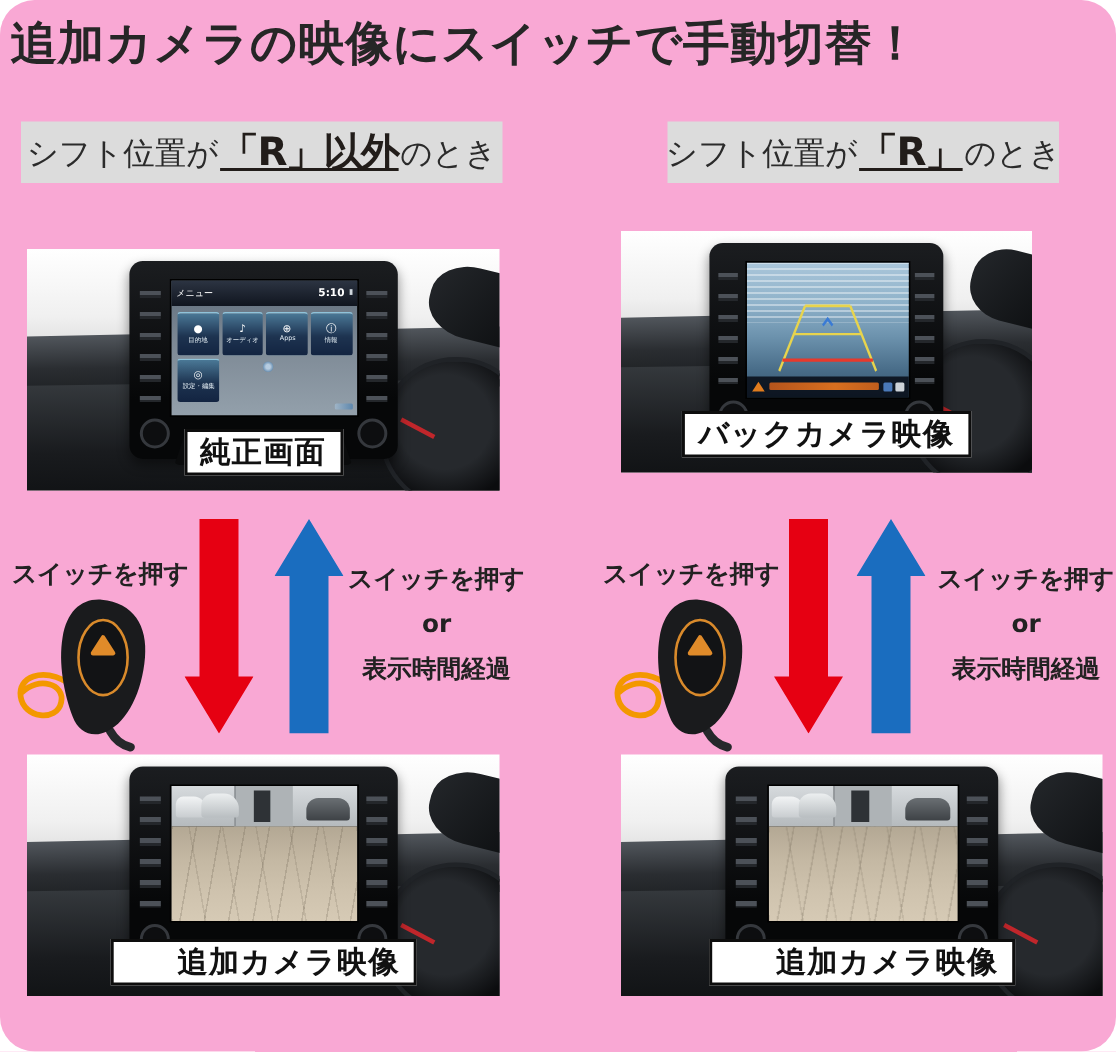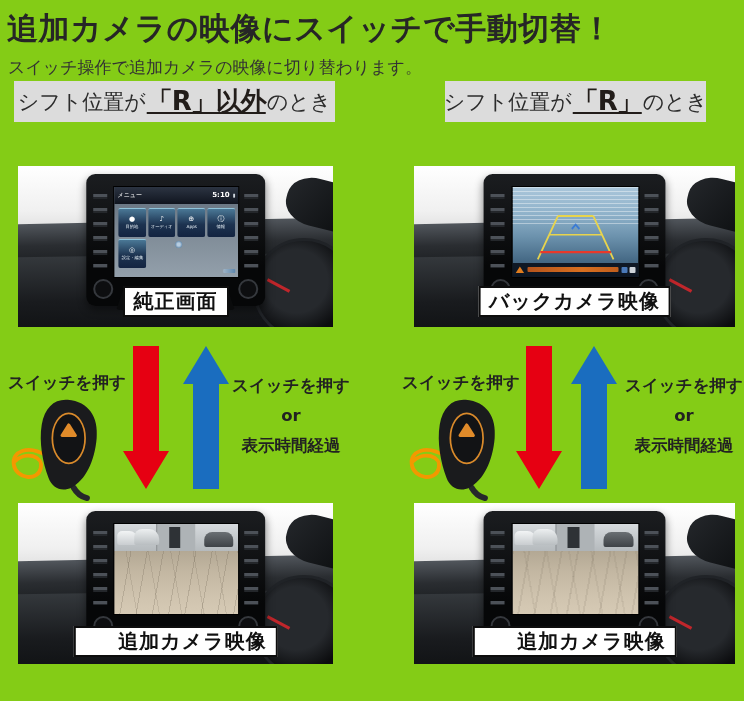--- a/index.html
+++ b/index.html
@@ -1,33 +1,33 @@
 <!DOCTYPE html>
 <html><head>
 <meta charset="utf-8">
 <style>
   html,body{margin:0;padding:0;background:#fff;}
-  #page{position:relative;width:744px;height:701px;background:#84cc16;overflow:hidden;
-        font-family:"DejaVu Sans","Liberation Sans",sans-serif;color:#222;}
+  #page{position:relative;width:744px;height:701px;background:#f9a8d4;overflow:hidden;
+        font-family:"DejaVu Sans","Liberation Sans",sans-serif;color:#222;border-radius:23px;}
 
   
   .title{position:absolute;left:7px;top:8px;font-size:31px;font-weight:900;color:#262626;letter-spacing:.5px;white-space:nowrap;}
   .subtitle{position:absolute;left:8px;top:56px;font-size:17px;color:#333;white-space:nowrap;}
 
   
   .hdr{position:absolute;top:81px;height:41px;background:#dcdcdc;display:flex;align-items:center;justify-content:center;
        font-size:21px;color:#2b2b2b;white-space:nowrap;}
   .hdrL{left:14px;width:321px;}
   .hdrR{left:445px;width:261px;}
   .hdr .strong{font-size:26px;font-weight:900;color:#221d1a;letter-spacing:-1px;margin:0 1px;text-decoration:underline;}
 
   
   .photo{position:absolute;overflow:hidden;background:linear-gradient(180deg,#ffffff 0%,#f0f0f0 28%,#e3e3e3 38%);text-align:center;}
   .photoTL{left:18px;top:166px;width:315px;height:161px;}
-  .photoTR{left:414px;top:166px;width:321px;height:161px;}
+  .photoTR{left:414px;top:154px;width:274px;height:161px;}
   .photoBL{left:18px;top:503px;width:315px;height:161px;}
   .photoBR{left:414px;top:503px;width:321px;height:161px;}
 
   .dash{position:absolute;left:-4%;right:-4%;top:34%;height:25%;transform:rotate(-1.2deg);
         background:linear-gradient(180deg,#51565c 0%,#2a2d31 55%,#1d2023 100%);}
   .lowdash{position:absolute;left:-4%;right:-4%;top:55%;bottom:-6%;transform:rotate(-.8deg);
         background:linear-gradient(180deg,#34383c 0%,#191b1e 55%,#0e1012 100%);}
   .hu{position:absolute;left:50%;top:5%;transform:translateX(-50%);width:57%;height:82%;
       background:linear-gradient(180deg,#1b1d20 0%,#060708 70%);border-radius:9px;box-shadow:0 4px 8px rgba(0,0,0,.45);}
   .bcol{position:absolute;top:15%;width:8%;height:56%;
@@ -107,21 +107,20 @@
   .ret{position:absolute;top:371px;width:124px;text-align:center;font-size:16.5px;font-weight:600;
        line-height:30px;color:#222;white-space:nowrap;}
   .retL{left:229px;}.retR{left:622px;}
 </style>
 </head>
 <body>
 
 <div id="page">
 
   <div class="title">追加カメラの映像にスイッチで手動切替！</div>
-  <div class="subtitle">スイッチ操作で追加カメラの映像に切り替わります。</div>
 
   <div class="hdr hdrL">
     <span>シフト位置が</span>
     <span class="strong">「R」以外</span>
     <span>のとき</span>
   </div>
   <div class="hdr hdrR">
     <span>シフト位置が</span>
     <span class="strong">「R」</span>
     <span>のとき</span>

